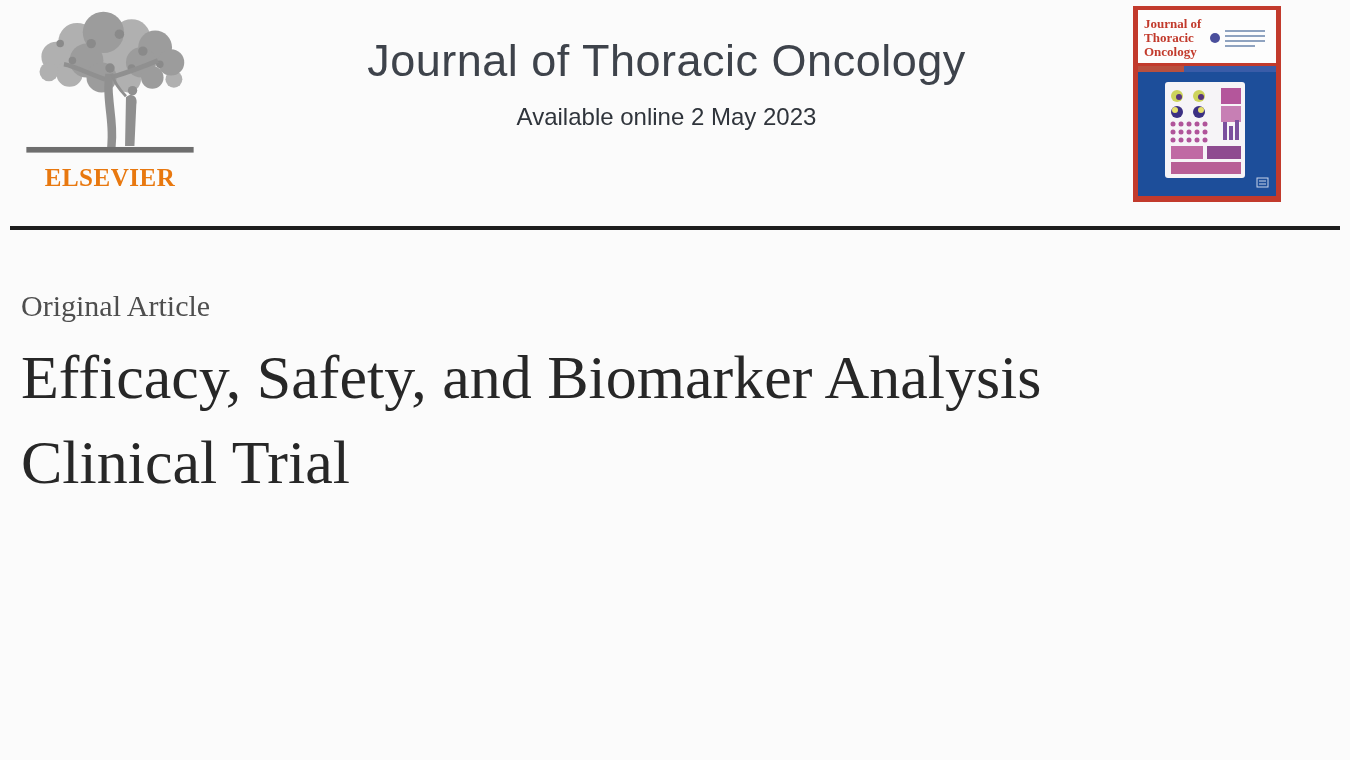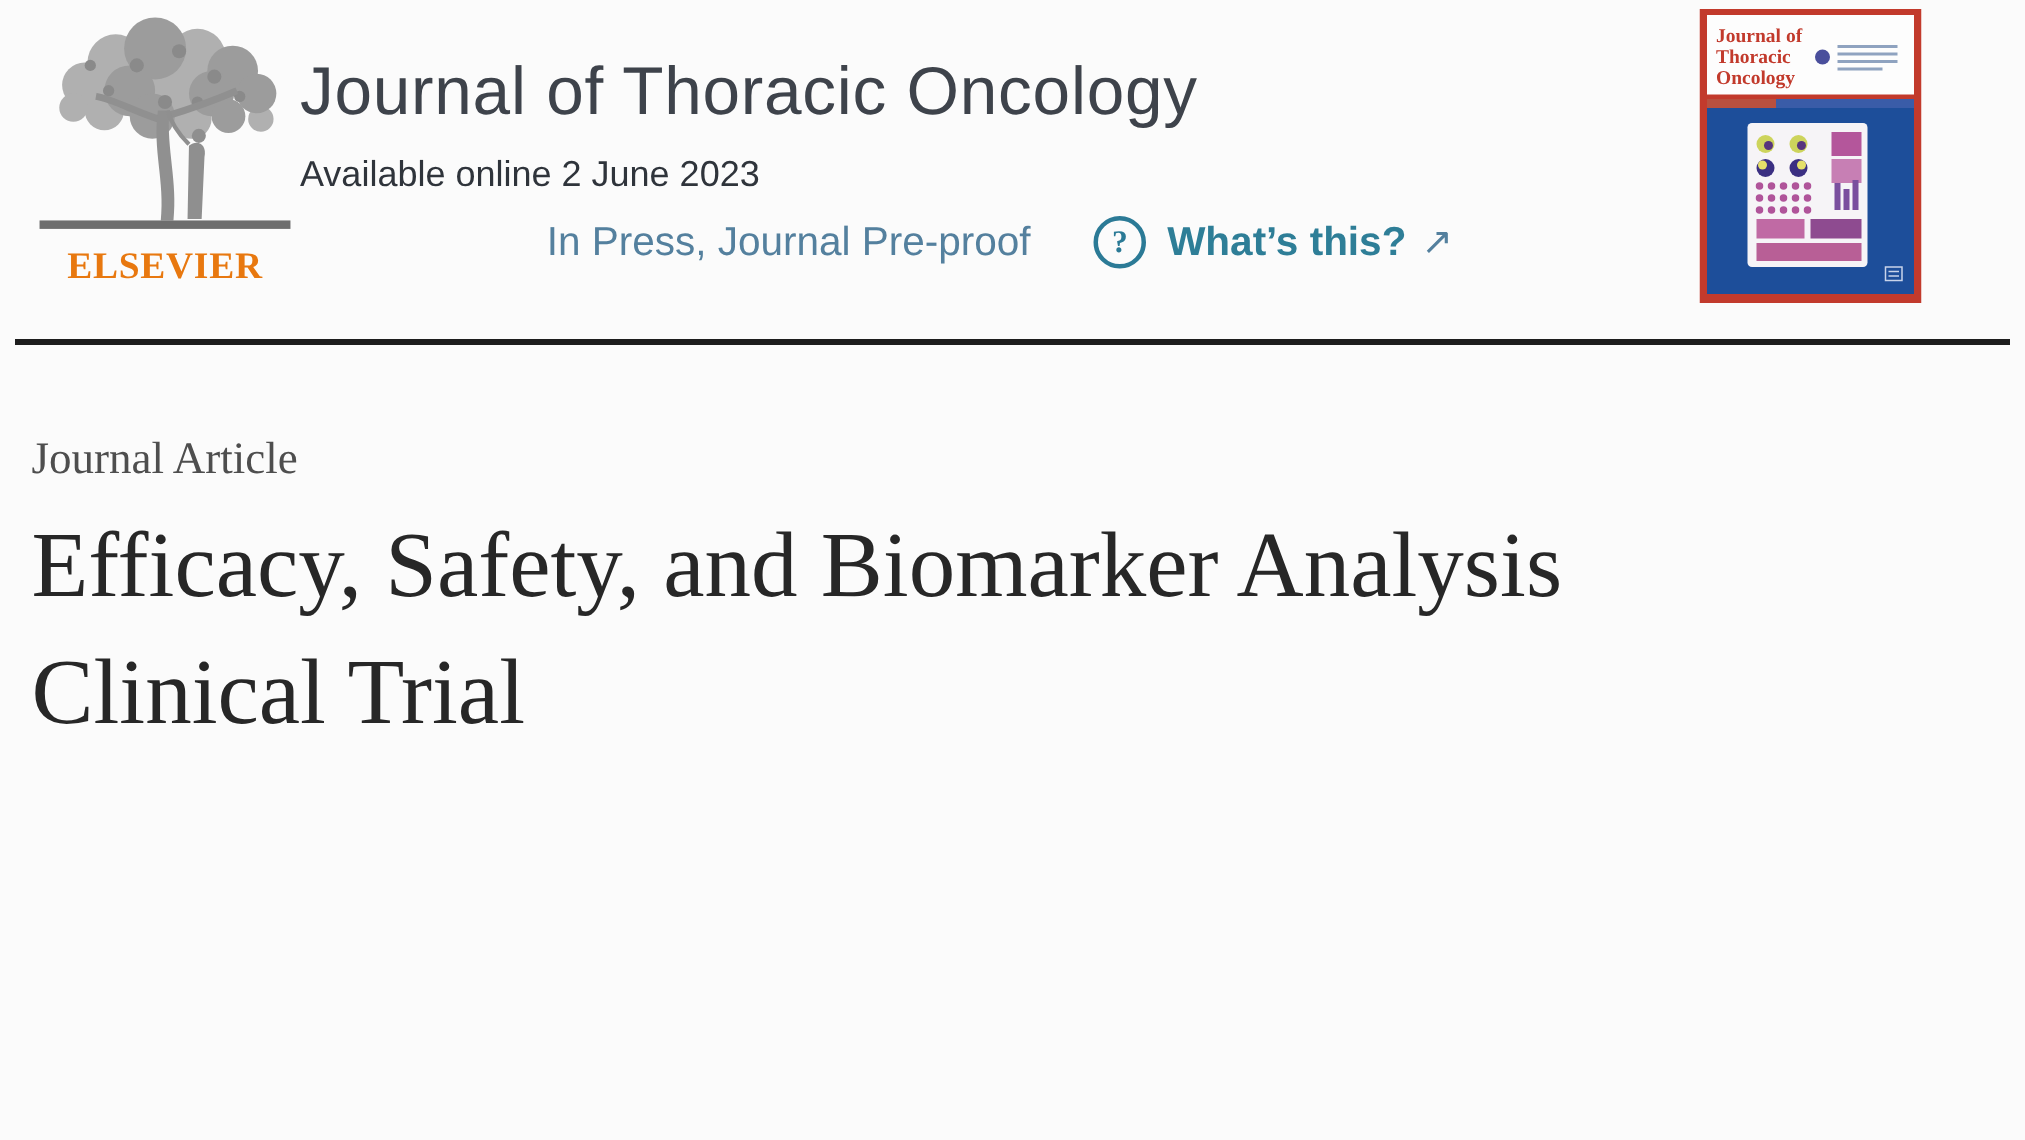--- a/index.html
+++ b/index.html
@@ -18,21 +18,21 @@
     padding:6px 69px 0 20px;
   }
   .logo-block { flex:0 0 180px; text-align:center; cursor:pointer; }
   .logo-tree  { width:180px; height:156px; display:block; }
   .logo-wordmark {
     font-family:"Liberation Serif", serif;
     font-size:25px; font-weight:600;
     color:#e8780f; letter-spacing:0.5px;
     line-height:1; margin-top:3px;
   }
-  .center-block { flex:1 1 auto; text-align:left; padding-top:30px; }
+  .center-block { flex:1 1 auto; text-align:center; padding-top:30px; }
   .journal-title {
     font-size:45px; font-weight:300;
     color:#3e434b; letter-spacing:0.5px;
     line-height:1.1; cursor:pointer;
   }
   .availability {
     font-size:24px; font-weight:500;
     color:#2f343b; margin-top:17px;
   }
   .links-row {
@@ -113,27 +113,21 @@
         <path d="M112 96 C104 88 99 80 97 72" stroke="#8f8f8f" stroke-width="3" fill="none"></path>
         <circle cx="119" cy="90" r="5" fill="#8f8f8f"></circle>
         <path d="M112 97 C118 92 125 96 123 105 L121 149 L111 149 Z" fill="#8f8f8f"></path>
         <rect x="6" y="150" width="178" height="6" fill="#6e6e6e"></rect>
       </svg>
       <div class="logo-wordmark">ELSEVIER</div>
     </div>
 
     <div class="center-block">
       <div class="journal-title">Journal of Thoracic Oncology</div>
-      <div class="availability">Available online 2 June 2023</div>
-      <div class="links-row">
-        <span class="status-link">In Press, Journal Pre-proof</span>
-        <span class="help-icon">?</span>
-        <span class="help-link">What’s this?</span>
-        <span class="external-arrow">↗</span>
-      </div>
+      <div class="availability">Available online 2 May 2023</div>
     </div>
 
     <div class="cover-block">
       <svg viewBox="0 0 148 196" aria-hidden="true">
         <rect width="148" height="196" fill="#c23a2c"></rect>
         <rect x="5" y="4" width="138" height="53" fill="#fdfdfd"></rect>
         <g font-family="Liberation Serif, serif" font-size="13" font-weight="700" fill="#c23a2c">
           <text x="11" y="22">Journal of</text>
           <text x="11" y="36">Thoracic</text>
           <text x="11" y="50">Oncology</text>
@@ -189,20 +183,20 @@
           <line x1="126" y1="175" x2="133" y2="175"></line>
           <line x1="126" y1="178" x2="133" y2="178"></line>
         </g>
       </svg>
     </div>
   </div>
 
   <hr class="divider">
 
   <div class="article">
-    <div class="category">Journal Article</div>
+    <div class="category">Original Article</div>
     <div class="article-title">
       <div>Efficacy, Safety, and Biomarker Analysis</div>
       <div>Clinical Trial</div>
     </div>
   </div>
 
 </div>
 
 </body></html>

